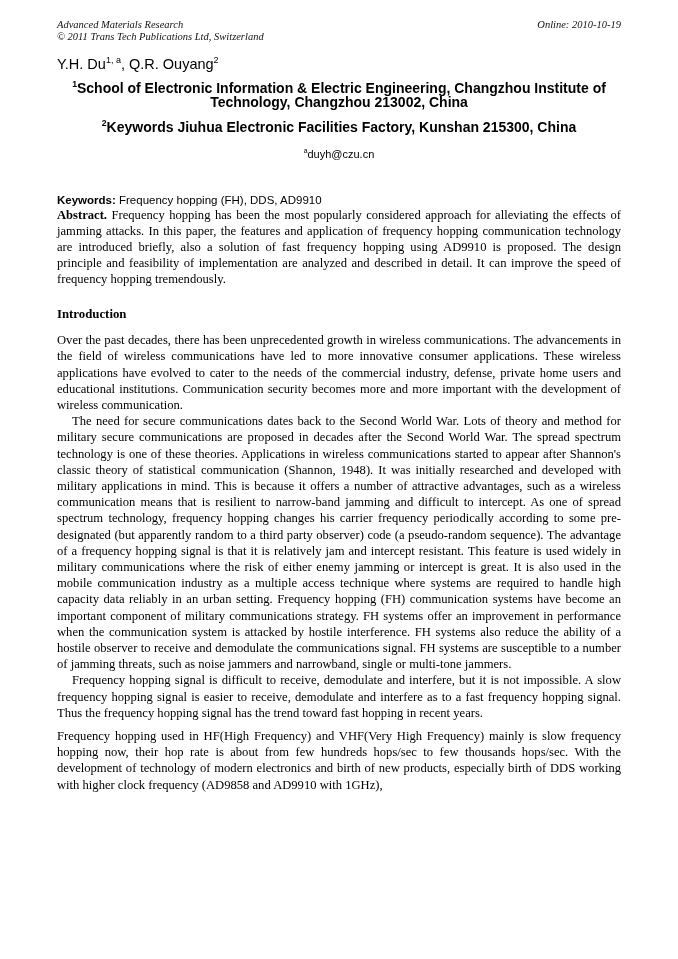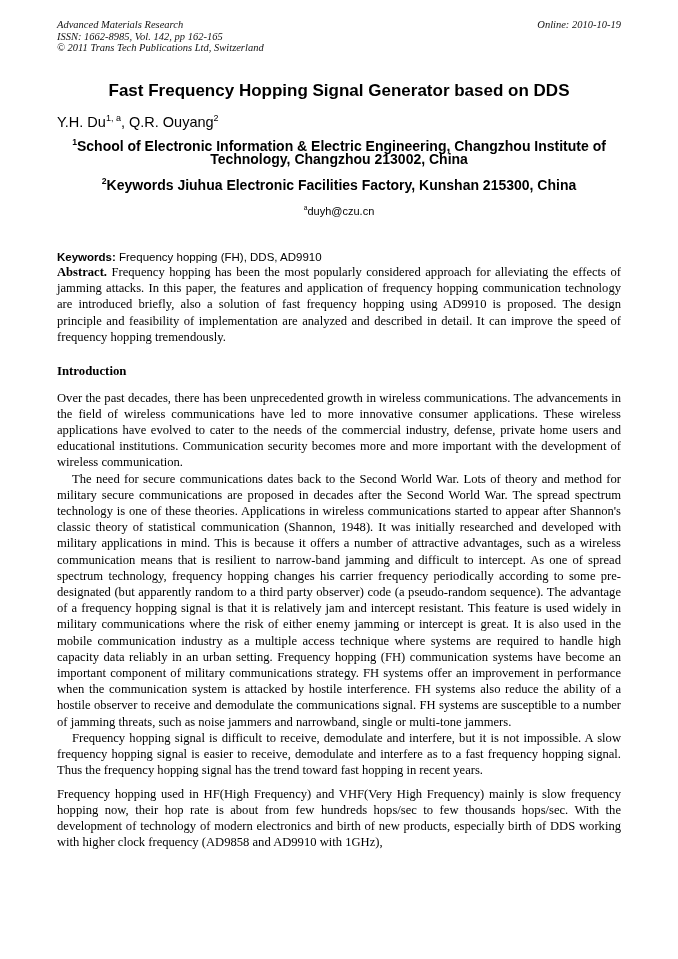--- a/index.html
+++ b/index.html
@@ -101,26 +101,24 @@
   .body-text p.first-para { margin-top: 7px; }
   .body-text p.indent { text-indent: 15px; }
 </style>
 </head>
 <body>
 
 <div class="page">
 
   <div class="journal-header">
     <div>Advanced Materials Research</div>
-    <div>ISSN: 1662-8985, Vol. 142, pp 162-165</div>
     <div>© 2011 Trans Tech Publications Ltd, Switzerland</div>
     <div class="online-date">Online: 2010-10-19</div>
   </div>
 
-  <h1 class="paper-title">Fast Frequency Hopping Signal Generator based on DDS</h1>
 
   <div class="authors-line"><span>Y.H. Du</span><sup>1, a</sup><span>, </span><span>Q.R. Ouyang</span><sup>2</sup></div>
 
   <div class="affiliation"><sup>1</sup><span>School of Electronic Information &amp; Electric Engineering, Changzhou Institute of Technology, Changzhou 213002, China</span></div>
 
   <div class="affiliation second"><sup>2</sup><span>Keywords Jiuhua Electronic Facilities Factory, Kunshan 215300, China</span></div>
 
   <div class="email-line"><sup>a</sup><span>duyh@czu.cn</span></div>
 
   <div class="keywords-line"><b>Keywords:</b><span> Frequency hopping (FH), DDS, AD9910</span></div>

